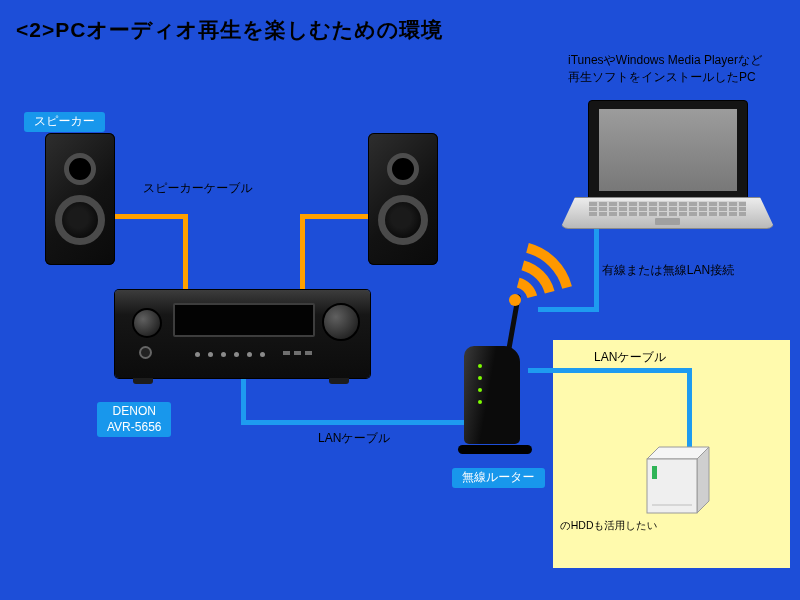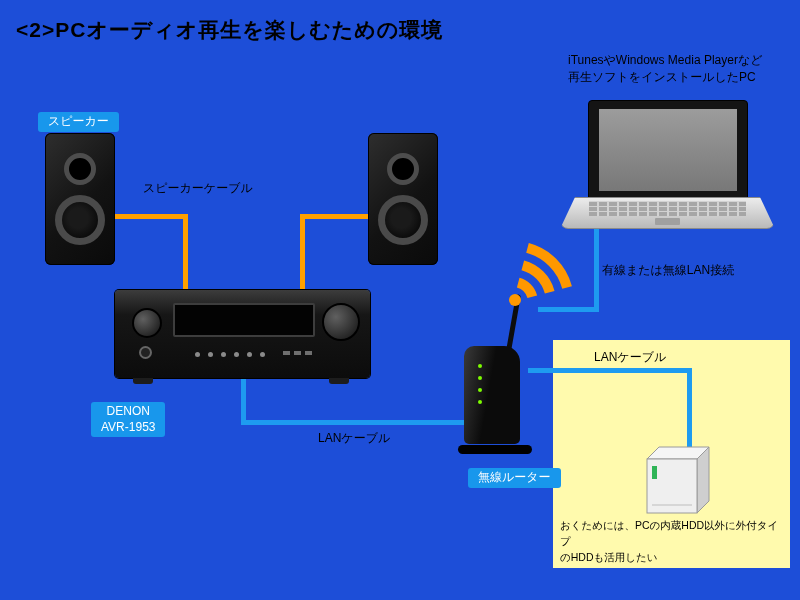--- a/index.html
+++ b/index.html
@@ -145,33 +145,32 @@
   </div>
 
   <svg class="abs" style="left:643px;top:443px;" width="80" height="74" viewBox="0 0 80 74">
     <polygon points="4,16 16,4 66,4 54,16" fill="#f5f5f5" stroke="#9a9a9a"></polygon>
     <polygon points="54,16 66,4 66,58 54,70" fill="#cfcfcf" stroke="#9a9a9a"></polygon>
     <rect x="4" y="16" width="50" height="54" fill="#efefef" stroke="#9a9a9a"></rect>
     <rect x="9" y="23" width="5" height="13" fill="#2FB457"></rect>
     <line x1="9" y1="62" x2="49" y2="62" stroke="#bdbdbd"></line>
   </svg>
 
-  <div class="badge" style="left:38px;top:112px;">スピーカー</div>
-  <div class="badge" style="left:91px;top:402px;">
+  <div class="badge" style="left:24px;top:112px;">スピーカー</div>
+  <div class="badge" style="left:97px;top:402px;">
     <div>DENON</div>
-    <div>AVR-1953</div>
+    <div>AVR-5656</div>
   </div>
-  <div class="badge" style="left:468px;top:468px;">無線ルーター</div>
+  <div class="badge" style="left:452px;top:468px;">無線ルーター</div>
 
   <div class="caption" style="left:143px;top:180px;">スピーカーケーブル</div>
   <div class="caption" style="left:318px;top:430px;">LANケーブル</div>
   <div class="caption" style="left:568px;top:52px;">
     <div>iTunesやWindows Media Playerなど</div>
     <div>再生ソフトをインストールしたPC</div>
   </div>
   <div class="caption" style="left:602px;top:262px;">有線または無線LAN接続</div>
   <div class="caption" style="left:594px;top:349px;">LANケーブル</div>
   <div class="note">
-    <div>おくためには、PCの内蔵HDD以外に外付タイプ</div>
     <div>のHDDも活用したい</div>
   </div>
 
 </div>
 
 </body></html>

